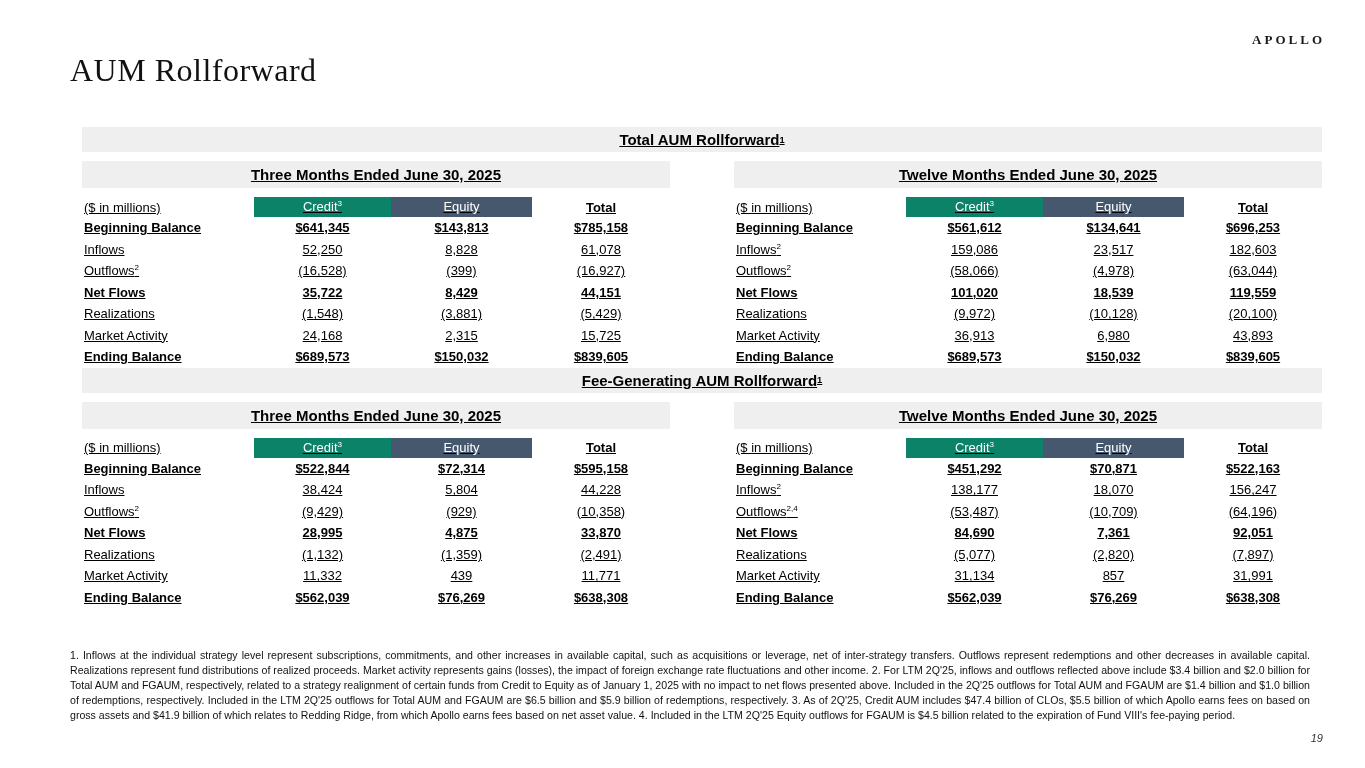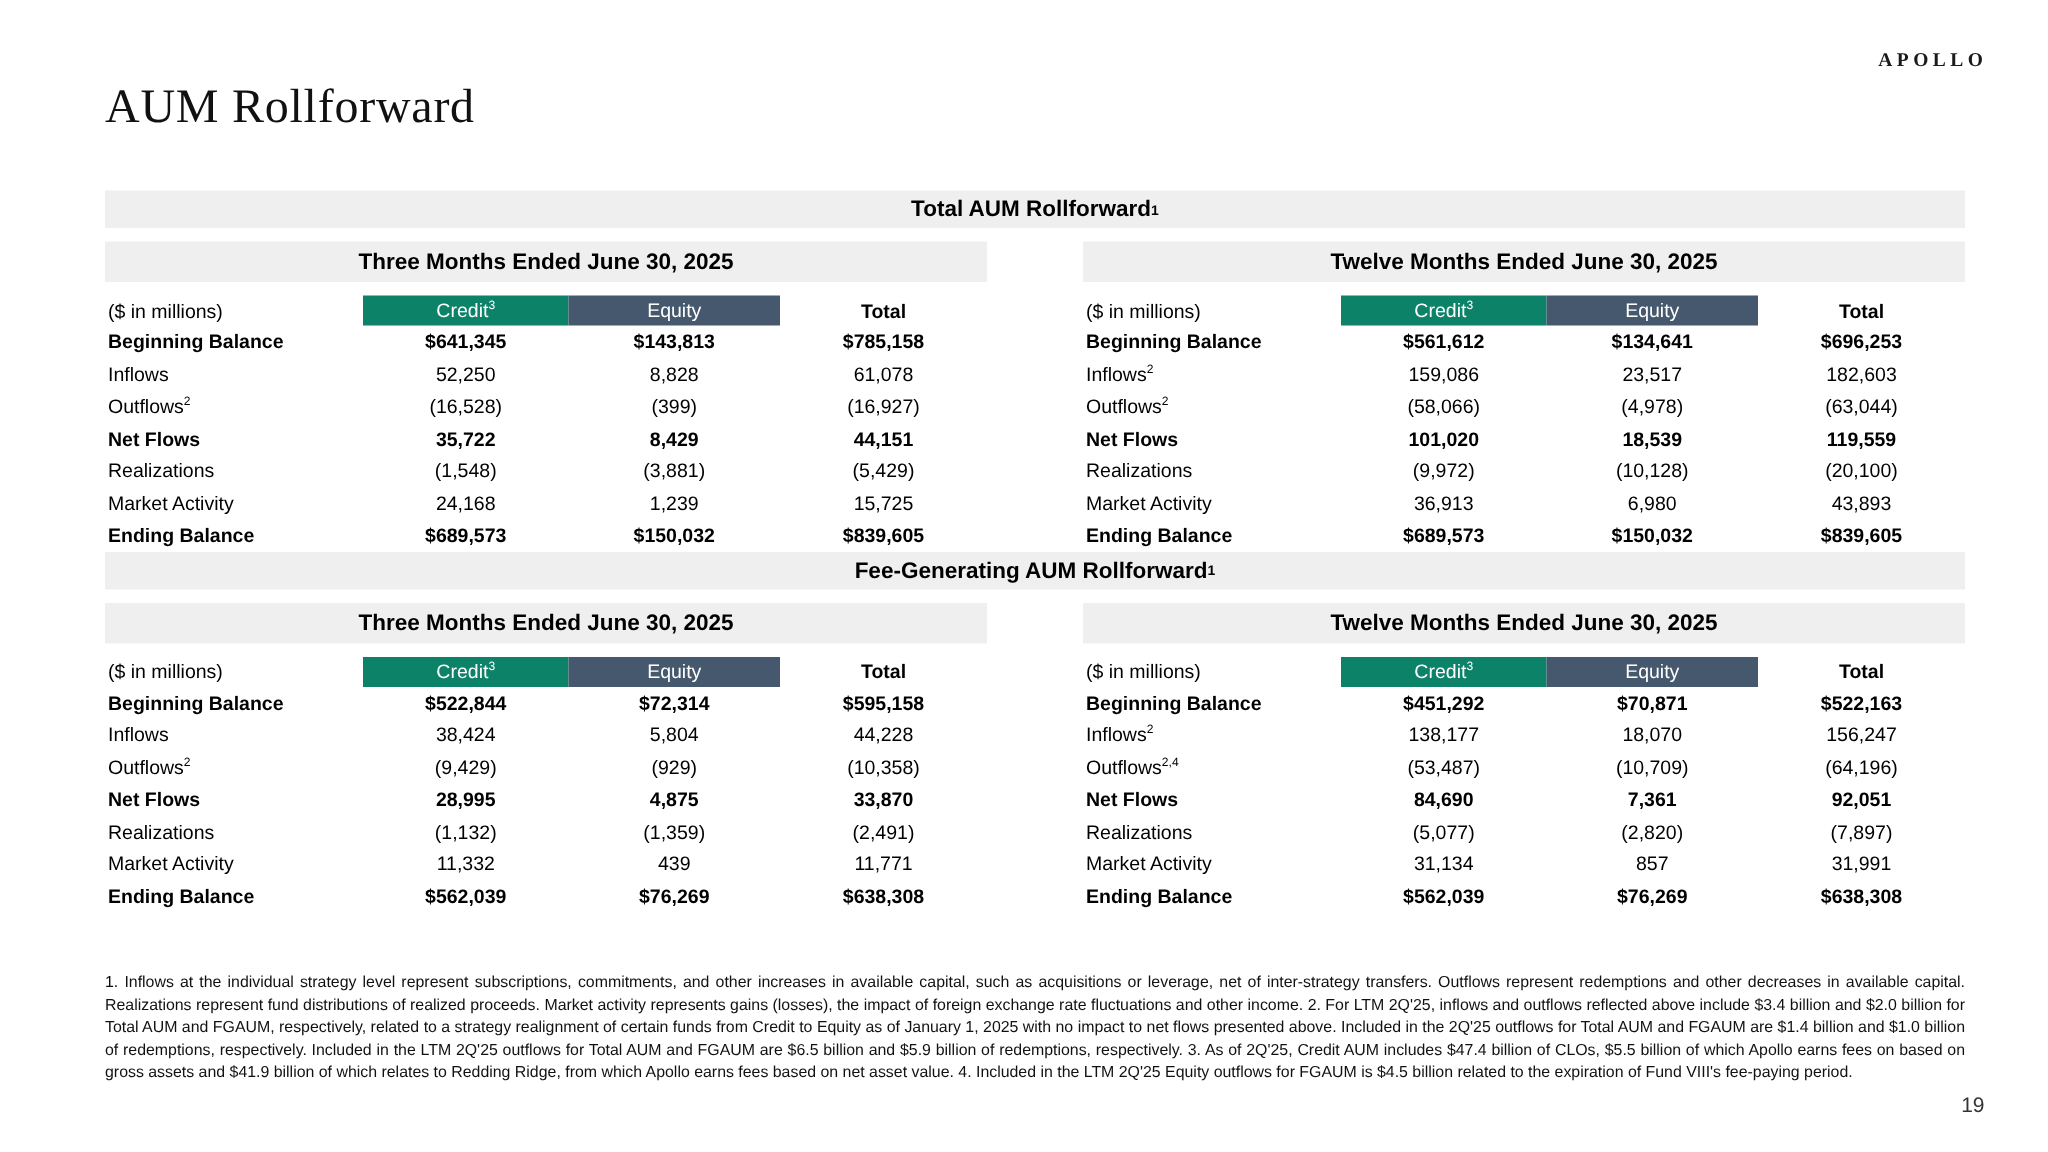--- a/index.html
+++ b/index.html
@@ -5,42 +5,42 @@
   * { margin:0; padding:0; box-sizing:border-box; }
   html,body { width:1365px; height:768px; background:#ffffff; overflow:hidden;
     font-family:"Liberation Sans", sans-serif; color:#000; }
   .page { position:relative; width:1365px; height:768px; }
   .logo { position:absolute; top:32px; right:40px;
     font-family:"Liberation Serif", serif; font-size:13px; font-weight:bold;
     letter-spacing:3px; color:#1a1a1a;text-align:right; }
   .title { position:absolute; top:52px; left:70px;
     font-family:"Liberation Serif", serif; font-weight:400; font-size:32px;
     color:#111; letter-spacing:0.5px; }
-  .content { position:absolute; top:127px; left:70px; width:1240px; }
+  .content { position:absolute; top:127px; left:82px; width:1240px;text-decoration:underline; }
   .section-band { background:#efefef; height:25px; display:flex;
     align-items:center; justify-content:center; font-size:15px; font-weight:bold; }
   .tables-row { display:flex; gap:64px; margin-top:9px; }
   .tbl { width:588px; flex:0 0 588px; }
   .period-band { background:#efefef; height:27px; display:flex;
     align-items:center; justify-content:center; font-size:15px; font-weight:bold; }
   .grid-row { display:grid; grid-template-columns:172px 137px 141px 138px;
     height:21.5px; align-items:center; }
   .hdr-row { margin-top:9px; height:20px; }
   .c-label { text-align:left; font-size:13px; padding-left:2px; white-space:nowrap; }
   .c-num { text-align:center; font-size:13px; white-space:nowrap; }
   .hdr-credit { color:#fff; text-align:center; font-size:13px; height:20px;
     line-height:20px; }
   .hdr-equity { color:#fff; text-align:center; font-size:13px; height:20px;
     line-height:20px; }
   .hdr-total { font-weight:bold; text-align:center; font-size:13px; }
   .bold { font-weight:bold; }
   sup { font-size:0.62em; vertical-align:super; line-height:0; }
   .footnotes { position:absolute; top:648px; left:70px; width:1240px;
     font-size:10.6px; line-height:1.42; text-align:justify; color:#111; }
-  .pagenum { position:absolute; right:42px; bottom:24px; font-size:14px; color:#333; }
+  .pagenum { position:absolute; right:42px; bottom:24px; font-size:11px; color:#333;font-style:italic; }
   .section2 { }
 </style>
 </head>
 <body>
 
 <div class="page">
   <div class="logo">APOLLO</div>
   <h1 class="title">AUM Rollforward</h1>
   <div class="content" id="sections-root">
       <div class="section">
@@ -80,21 +80,21 @@
             </div>
             <div class="grid-row">
               <div class="c-label">Realizations</div>
               <div class="c-num">(1,548)</div>
               <div class="c-num">(3,881)</div>
               <div class="c-num">(5,429)</div>
             </div>
             <div class="grid-row">
               <div class="c-label">Market Activity</div>
               <div class="c-num">24,168</div>
-              <div class="c-num">1,239</div>
+              <div class="c-num">2,315</div>
               <div class="c-num">15,725</div>
             </div>
             <div class="grid-row bold">
               <div class="c-label">Ending Balance</div>
               <div class="c-num">$689,573</div>
               <div class="c-num">$150,032</div>
               <div class="c-num">$839,605</div>
             </div>
           </div>
           <div class="tbl">

